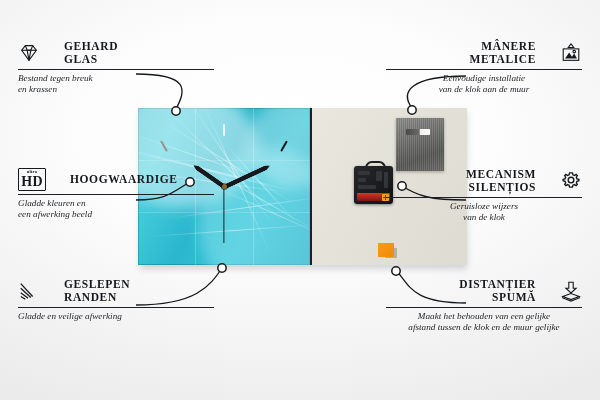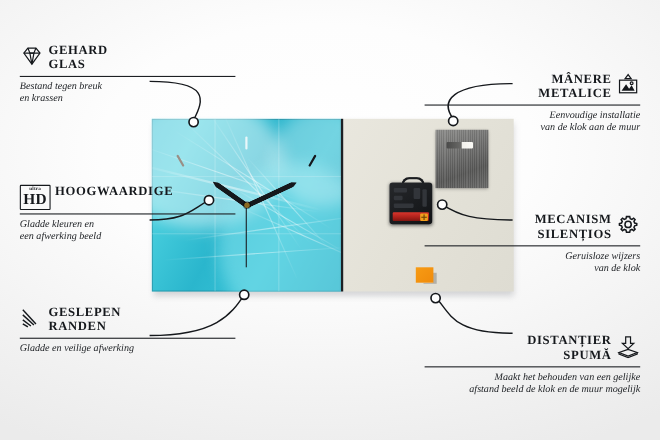--- a/index.html
+++ b/index.html
@@ -235,25 +235,25 @@
     box-shadow: 5px 3px 0 -2px rgba(120,118,110,.45);
   }
 
   
   .callout {
     position: absolute;
     width: 215px;
   }
   .callout .head {
     display: flex;
-    align-items: flex-start;
-    gap: 4px;
+    align-items: center;
+    gap: 24px;
   }
   .callout.left .head { justify-content: flex-start; }
-  .callout.right .head { justify-content: flex-end; margin-top: 26px; }
+  .callout.right .head { justify-content: flex-end; }
   .callout .title {
     font-family: "Liberation Serif", serif;
     font-weight: 700;
     font-size: 11.5px;
     letter-spacing: .6px;
     color: #15181c;
     line-height: 13px;
     text-transform: uppercase;
   }
   .callout.left .title { text-align: left; }
@@ -264,21 +264,21 @@
     margin: 3px 0 3px;
   }
   .callout .sub {
     font-family: "Liberation Serif", serif;
     font-size: 9.2px;
     line-height: 11px;
     color: #1d2024;
     font-style: italic;
   }
   .callout.left .sub { text-align: left; }
-  .callout.right .sub { text-align: right; }
+  .callout.right .sub { text-align: center; }
   .ico {
     width: 22px;
     height: 22px;
     flex: 0 0 22px;
     display: block;
   }
   .ico svg { display: block; width: 22px; height: 22px; }
 
   #co-gehard      { left: 18px;  top: 40px;  width: 196px; }
   #co-print       { left: 18px;  top: 168px; width: 196px; }
@@ -507,16 +507,16 @@
       <span class="ico">
         <svg viewBox="0 0 24 24" fill="none" stroke="#15181c" stroke-width="1.2">
           <path d="M9.6 2.5 H14.4 V9 H17.6 L12 14.2 L6.4 9 H9.6 Z"></path>
           <path d="M12 14.8 L3 18 L12 21.4 L21 18 Z"></path>
           <path d="M3 18 V19.6 L12 23 L21 19.6 V18"></path>
         </svg>
       </span>
     </div>
     <div class="rule"></div>
     <div class="sub">Maakt het behouden van een gelijke</div>
-    <div class="sub">afstand beeld de klok en de muur mogelijk</div>
+    <div class="sub">afstand tussen de klok en de muur gelijke</div>
   </div>
 
 </div>
 
 </body></html>

